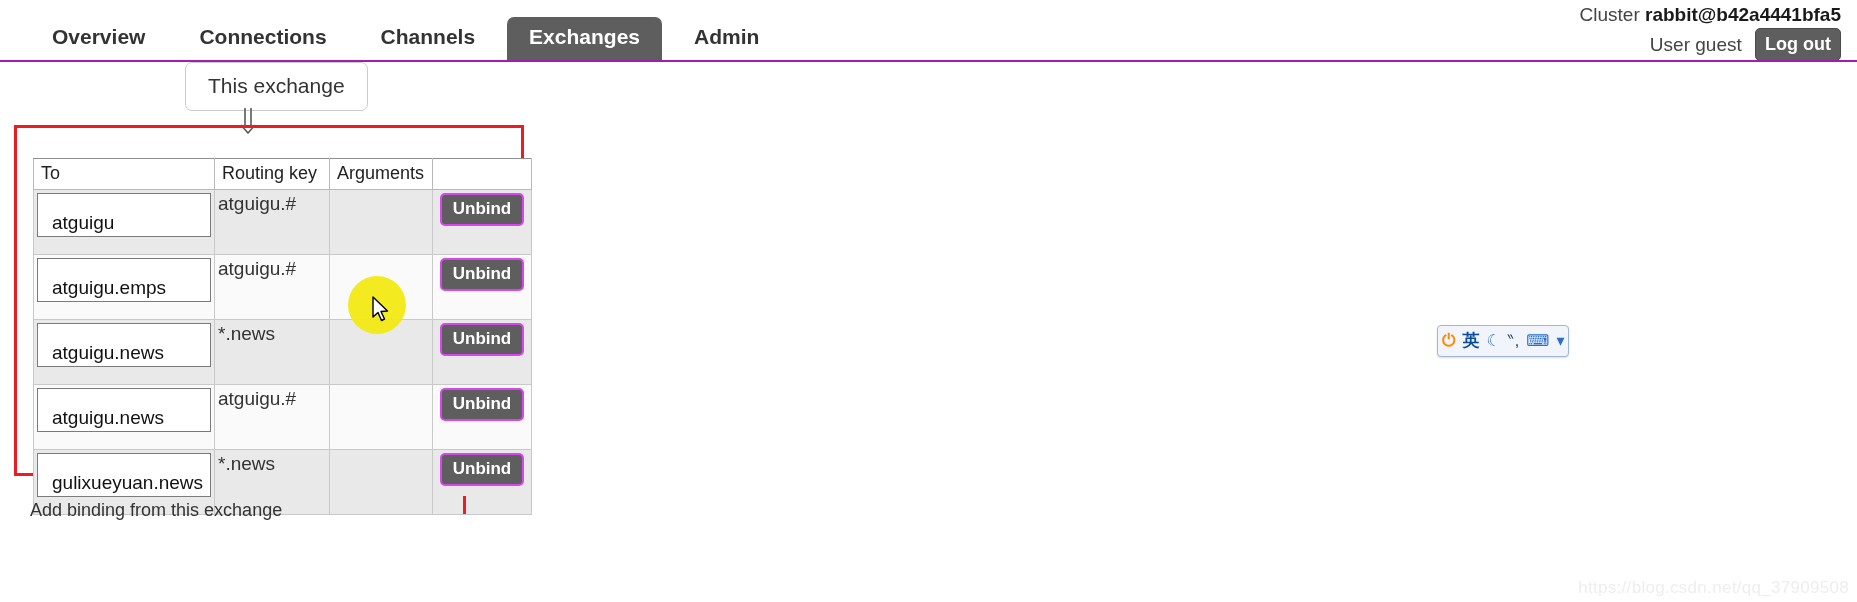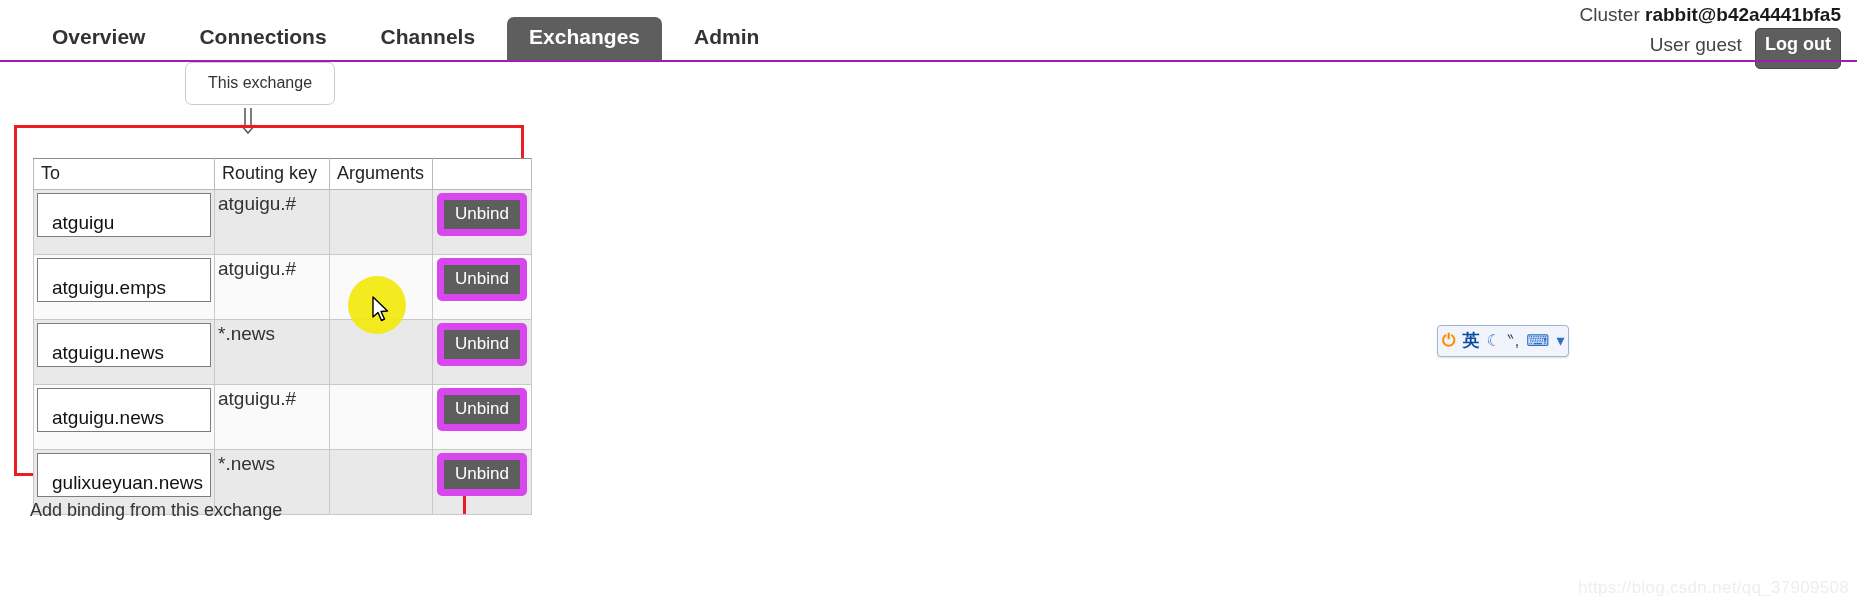--- a/index.html
+++ b/index.html
@@ -37,21 +37,21 @@
     line-height: 26px;
     white-space: nowrap;
   }
   #logout-button {
     display: inline-block;
     margin-left: 8px;
     background: #5e5e5e;
     color: #ffffff;
     border: 1px solid #4a4a4a;
     border-radius: 5px;
-    padding: 2px 9px 11px 9px;
+    padding: 2px 9px 3px 9px;
     font-size: 18px;
     font-weight: bold;
     vertical-align: 1px;
     cursor: pointer;
   }
 
   
   #main-nav {
     position: absolute;
     left: 0;
@@ -89,21 +89,21 @@
     position: absolute;
     left: 185px;
     top: 62px;
   }
   #sub-nav .subtab {
     display: inline-block;
     border: 1px solid #cccccc;
     border-radius: 7px;
     background: #ffffff;
     color: #333;
-    font-size: 16px;
+    font-size: 21px;
     padding: 11px 22px 12px 22px;
     cursor: pointer;
   }
 
   
   #down-arrow {
     position: absolute;
     left: 237px;
     top: 108px;
     width: 22px;
@@ -180,24 +180,24 @@
   }
   td.cell-args { }
   td.cell-action {
     text-align: center;
     padding-top: 9px;
   }
   .unbind-button {
     display: inline-block;
     background: #5e5e5e;
     color: #ffffff;
-    border: 7px solid #d946ef;
+    border: 2px solid #d946ef;
     border-radius: 5px;
     font-size: 17px;
-    font-weight: normal;
+    font-weight: bold;
     padding: 4px 11px 5px 11px;
     cursor: pointer;
   }
 
   
   #below-text {
     position: absolute;
     left: 30px;
     top: 500px;
     font-size: 18px;

